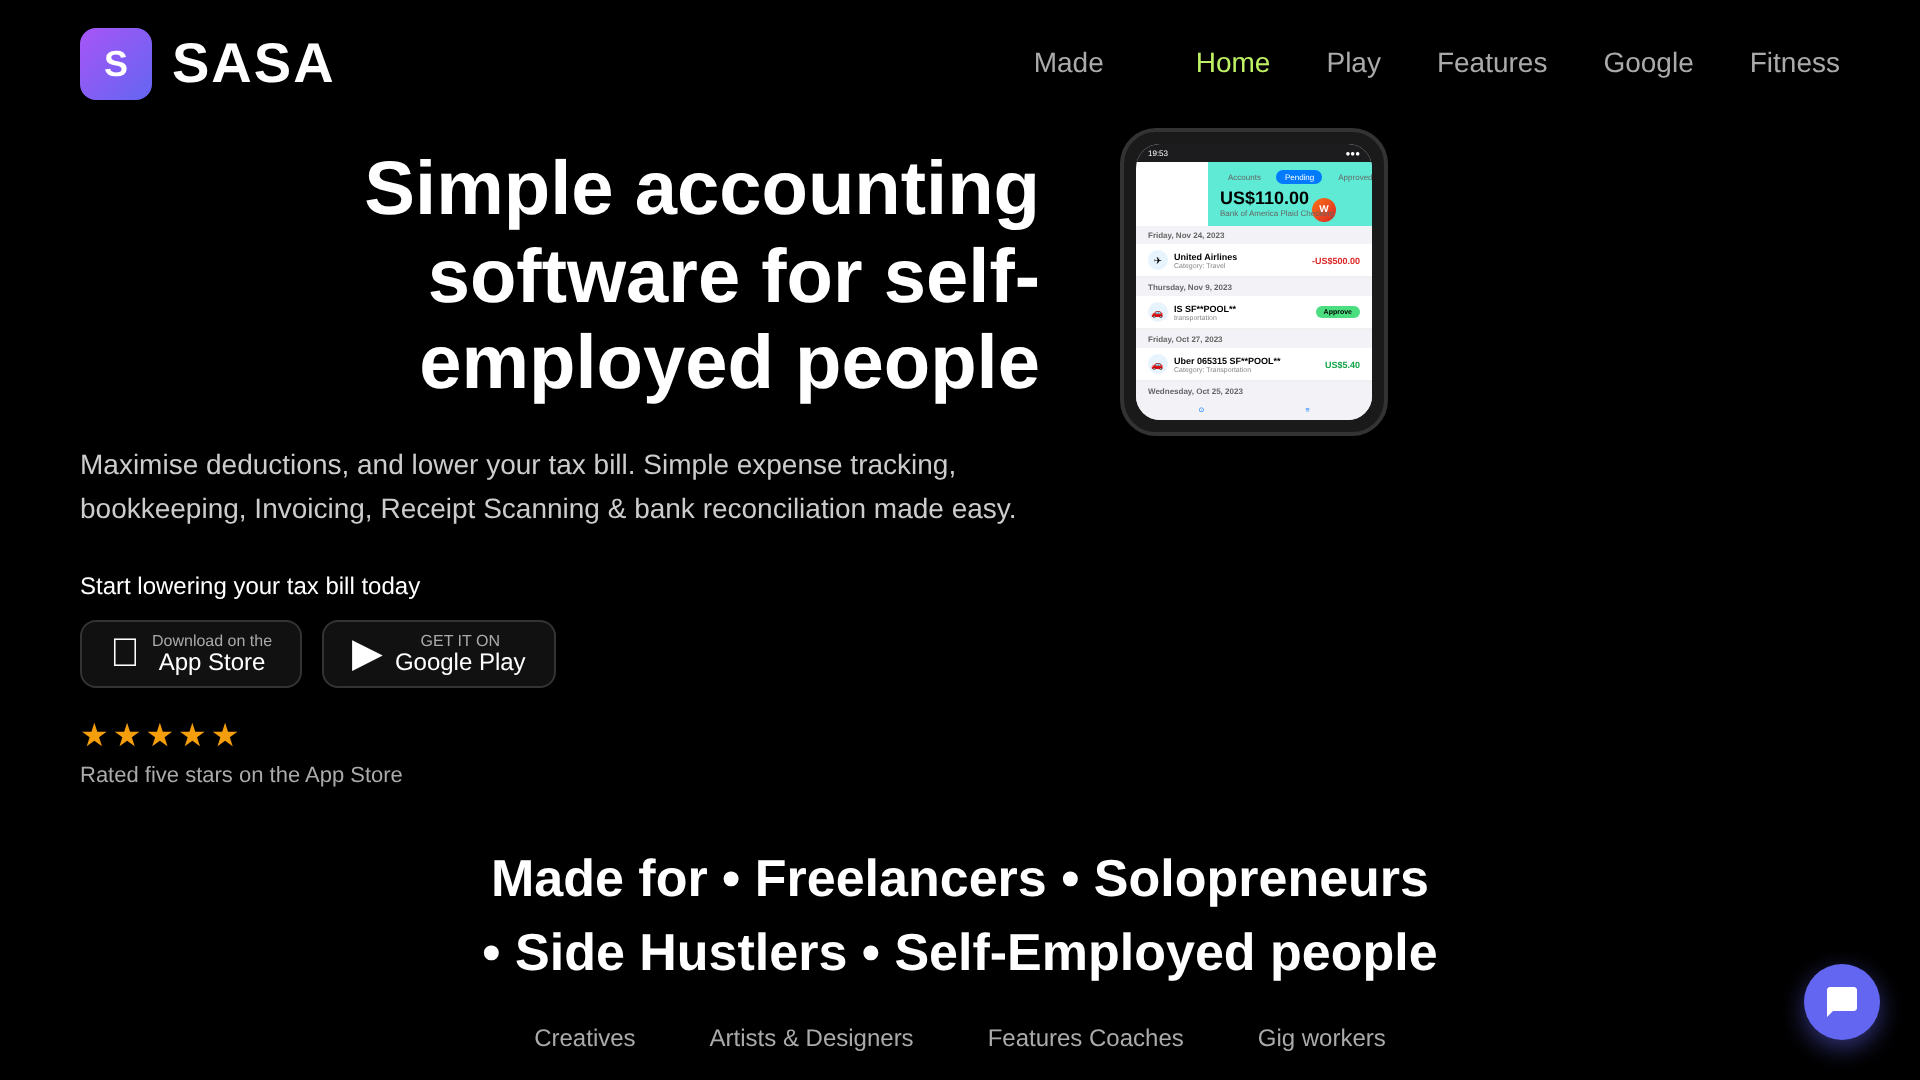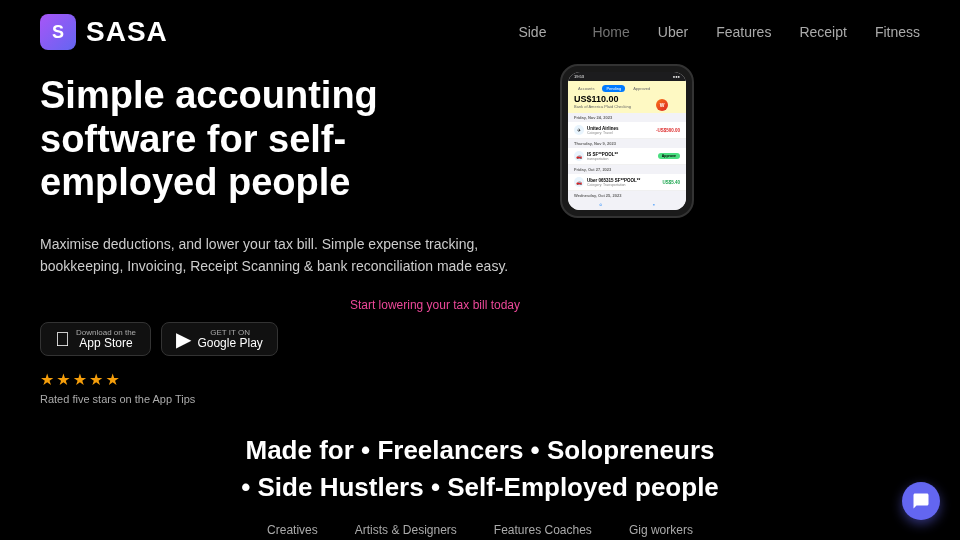--- a/index.html
+++ b/index.html
@@ -48,52 +48,52 @@
       display: flex;
       gap: 28px;
       list-style: none;
     }
     .nav-links li a {
       color: #aaa;
       text-decoration: none;
       font-size: 14px;
     }
     .nav-links li a.active {
-      color: #737373;
+      color: #bef264;
       padding-left: 18px;
     }
 
     
     .hero {
       display: flex;
       padding: 10px 40px 0 40px;
       gap: 40px;
       align-items: flex-start;
     }
     .hero-left {
       flex: 1;
       max-width: 480px;
     }
     .hero-title {
       font-size: 38px;
       font-weight: 800;
       line-height: 1.15;
-      margin-bottom: 28px;
+      margin-bottom: 16px;
+      text-align: right;
     }
     .hero-subtitle {
       font-size: 14px;
       color: #ccc;
       line-height: 1.6;
       margin-bottom: 20px;
     }
     .start-label {
       font-size: 12px;
-      color: #ec4899;
+      color: #ffffff;
       margin-bottom: 10px;
-      text-align: right;
     }
     .store-buttons {
       display: flex;
       gap: 10px;
       margin-bottom: 14px;
     }
     .store-btn {
       display: flex;
       align-items: center;
       gap: 6px;
@@ -155,22 +155,23 @@
     }
     .phone-status {
       background: #1c1c1e;
       color: #fff;
       font-size: 4px;
       padding: 2px 6px;
       display: flex;
       justify-content: space-between;
     }
     .phone-header {
-      background: #fef9c3;
+      background: #5eead4;
       padding: 4px 18px 2px 6px;
+      margin-left: 36px;
     }
     .phone-tabs {
       display: flex;
       gap: 4px;
       margin-bottom: 2px;
     }
     .phone-tab {
       font-size: 4px;
       color: #666;
       padding: 1px 4px;
@@ -297,25 +298,25 @@
 <body>
 
 <nav class="navbar">
   <div class="logo-wrap">
     <div class="logo-icon">
       <span>S</span>
     </div>
     <span class="logo-text">SASA</span>
   </div>
   <ul class="nav-links">
-    <li><a href="#">Side</a></li>
+    <li><a href="#">Made</a></li>
     <li><a href="#" class="active">Home</a></li>
-    <li><a href="#">Uber</a></li>
+    <li><a href="#">Play</a></li>
     <li><a href="#">Features</a></li>
-    <li><a href="#">Receipt</a></li>
+    <li><a href="#">Google</a></li>
     <li><a href="#">Fitness</a></li>
   </ul>
 </nav>
 
 <div class="hero">
   <div class="hero-left">
     <h1 class="hero-title">Simple accounting software for  self-employed people</h1>
     <p class="hero-subtitle">Maximise deductions, and lower your tax bill. Simple expense tracking, bookkeeping, Invoicing, Receipt Scanning &amp; bank reconciliation made easy.</p>
     <p class="start-label">Start lowering your tax bill today</p>
     <div class="store-buttons">
@@ -334,21 +335,21 @@
         </div>
       </button>
     </div>
     <div class="stars">
       <span class="star">★</span>
       <span class="star">★</span>
       <span class="star">★</span>
       <span class="star">★</span>
       <span class="star">★</span>
     </div>
-    <p class="rating-text">Rated five stars on the App Tips</p>
+    <p class="rating-text">Rated five stars on the App Store</p>
   </div>
 
   <div class="hero-right">
     <div class="phone-outer">
       <div class="phone-screen">
 
         <div class="phone-status">
           <span>19:53</span>
           <span>●●●</span>
         </div>

